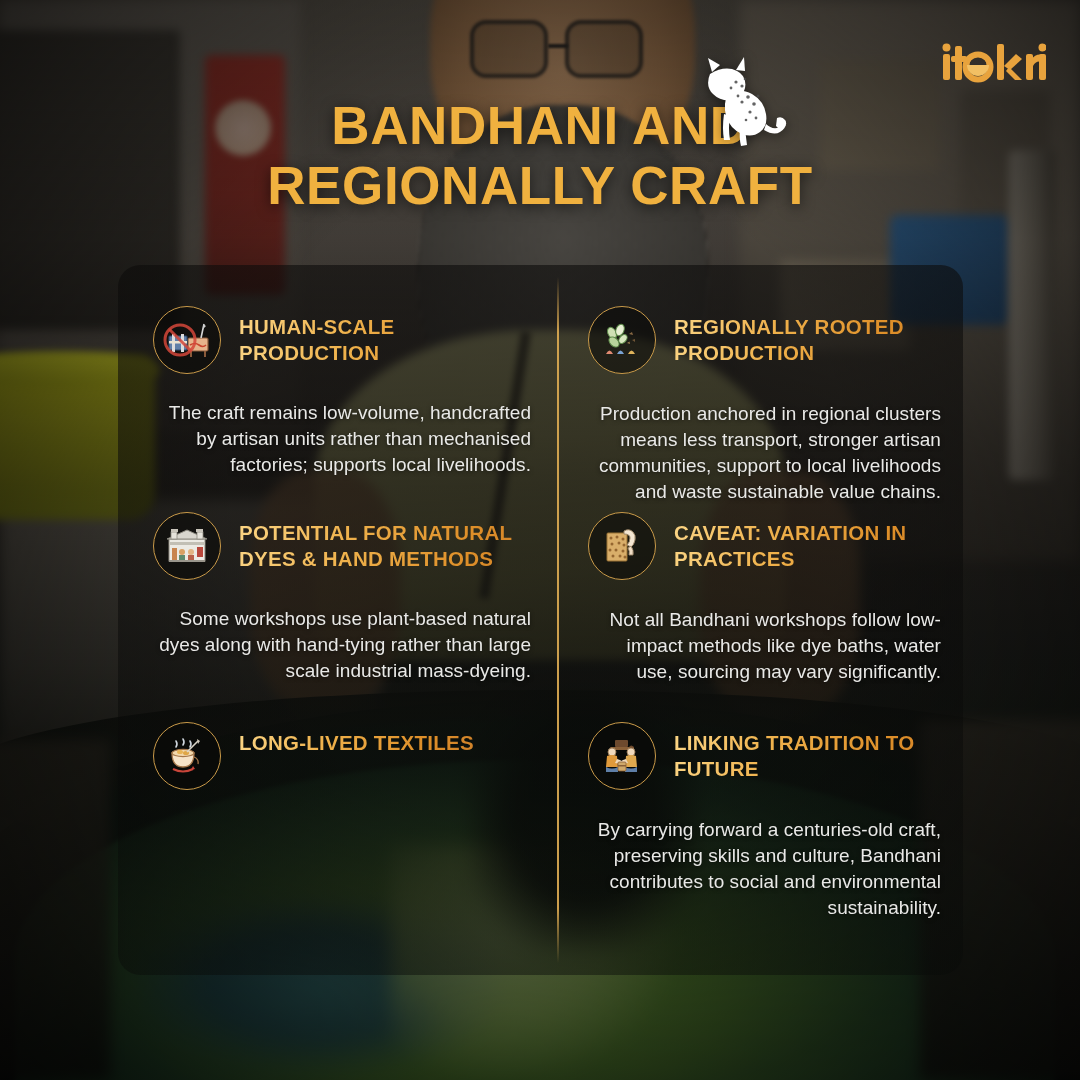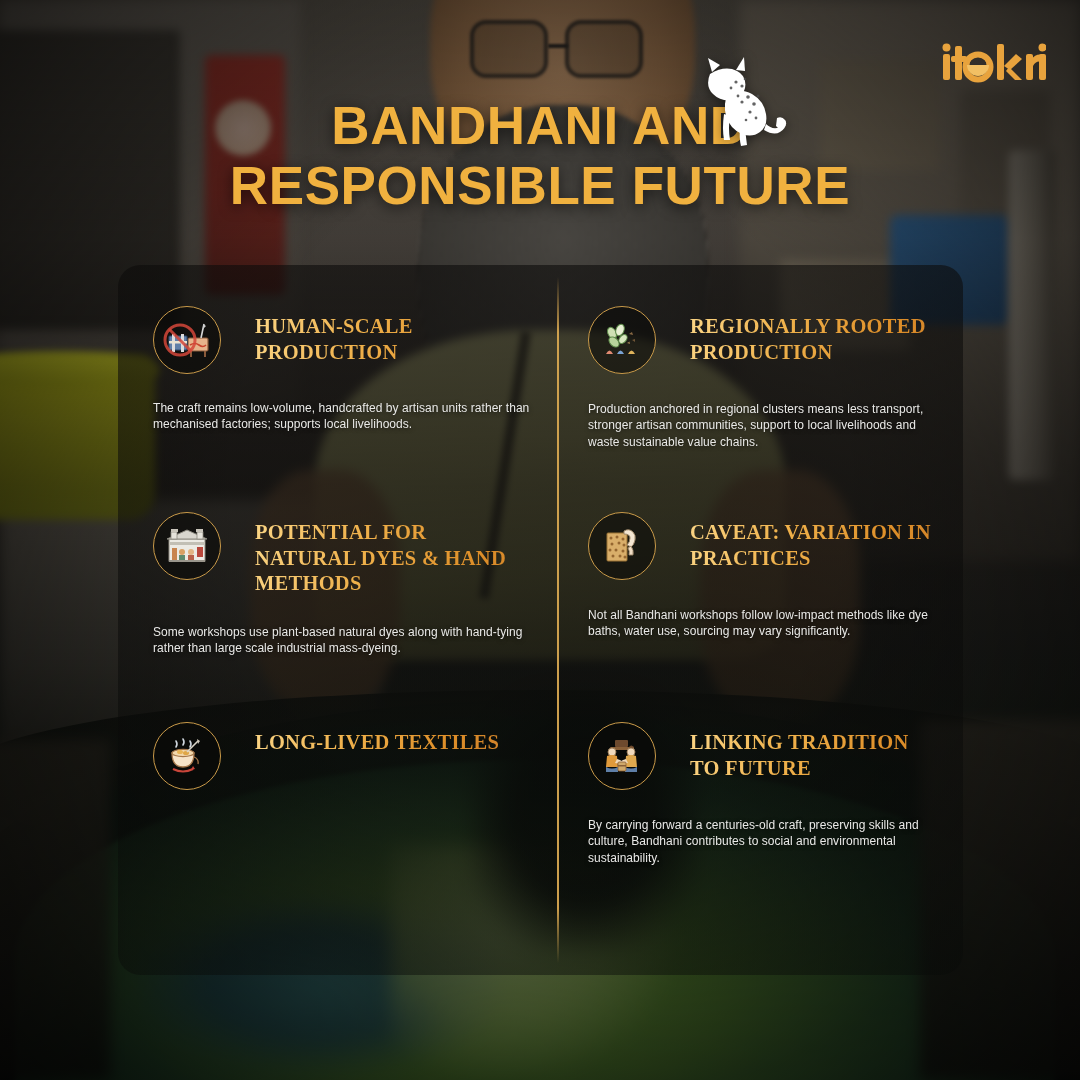--- a/index.html
+++ b/index.html
@@ -227,21 +227,21 @@
     position:absolute; inset:0;
     display:grid;
     grid-template-columns:439px 406px;
     grid-template-rows:210px 209px 291px;
   }
   .cell{ position:relative; }
   .cell.left  { padding:40px 26px 0 35px; }
   .cell.right { padding:40px 22px 0 31px; }
 
   .cell-head{
-    display:flex; align-items:flex-start; gap:34px;font-family:Liberation Serif, serif;
+    display:flex; align-items:flex-start; gap:18px;
   }
   .icon-circle{
     flex:0 0 auto;
     width:68px; height:68px; border-radius:50%;
     border:1.6px solid #c99a49;
     background:rgba(10,9,8,.55);
     display:flex; align-items:center; justify-content:center;
     overflow:hidden;
     position:relative; top:1px;
   }
@@ -252,24 +252,25 @@
     letter-spacing:.25px;
     color:#f0b64a;
     background:linear-gradient(100deg,#fbd585 0%,#efb14b 38%,#de8f29 78%,#d1832a 100%);
     -webkit-background-clip:text; background-clip:text;
     -webkit-text-fill-color:transparent; color:transparent;
     padding-top:9px;
     text-transform:uppercase;
   }
   .cell-body{
     margin-top:27px;
-    font-size:12px; line-height:1.37;
+    font-size:19px; line-height:1.37;
     color:#e9e9e7;
     letter-spacing:.05px;
     text-shadow:0 1px 4px rgba(0,0,0,.55);
+    text-align:right;
   }
   .cell.right .cell-body{ margin-top:28px; }
 
   
   .r2.left  { padding-top:36px; }
   .r2.right { padding-top:36px; }
   .r3.left  { padding-top:37px; }
   .r3.right { padding-top:37px; }
   .r3 .cell-body{ margin-top:46px; }
 </style>
@@ -336,21 +337,21 @@
         <path d="M89 20 q5 -7 12 -5 l-1 7 q-6 -2 -9 4 z"></path>
 
         <rect x="97" y="14" width="7" height="26" rx="2"></rect>
         <circle cx="100.5" cy="7.5" r="4"></circle>
       </g>
     </svg>
   </div>
 
   <div class="title-wrap">
     <div class="title">BANDHANI AND</div>
-    <div class="title">RESPONSIBLE FUTURE</div>
+    <div class="title">REGIONALLY CRAFT</div>
   </div>
 
   <div class="cat">
     <svg width="112" height="96" viewBox="0 0 112 96" aria-hidden="true">
       <g fill="#ffffff">
         <path d="M28 20 l-4 -14 l12 7 z"></path>
         <path d="M52 18 l8 -13 l1 14 z"></path>
         <path d="M26 22 q-5 12 3 20 q8 8 20 6 q10 -2 12 -12 q2 -12 -8 -17 q-12 -6 -27 3 z"></path>
         <path d="M44 40 q14 -4 24 2 q12 7 14 20 q2 12 -6 18 q-8 6 -18 2 q-12 -5 -16 -18 q-3 -12 2 -24 z"></path>
         <path d="M40 62 q-2 14 0 26 l6 0 q-2 -12 0 -24 z"></path>

